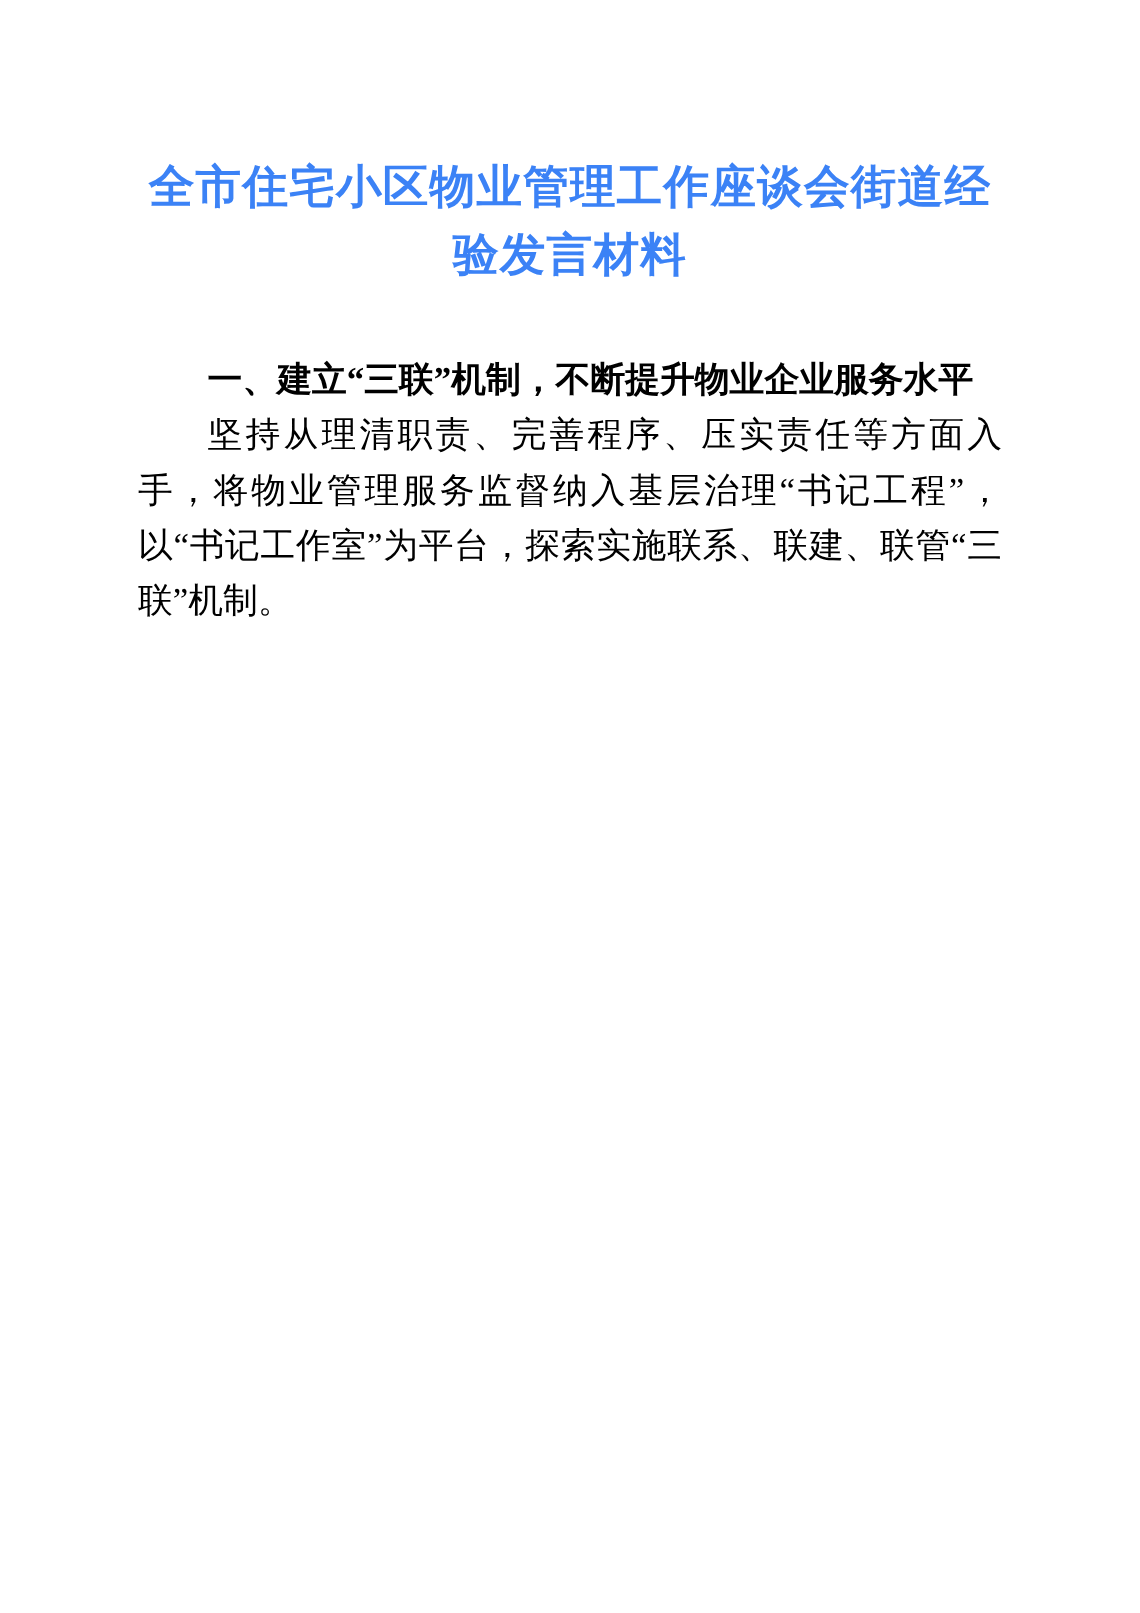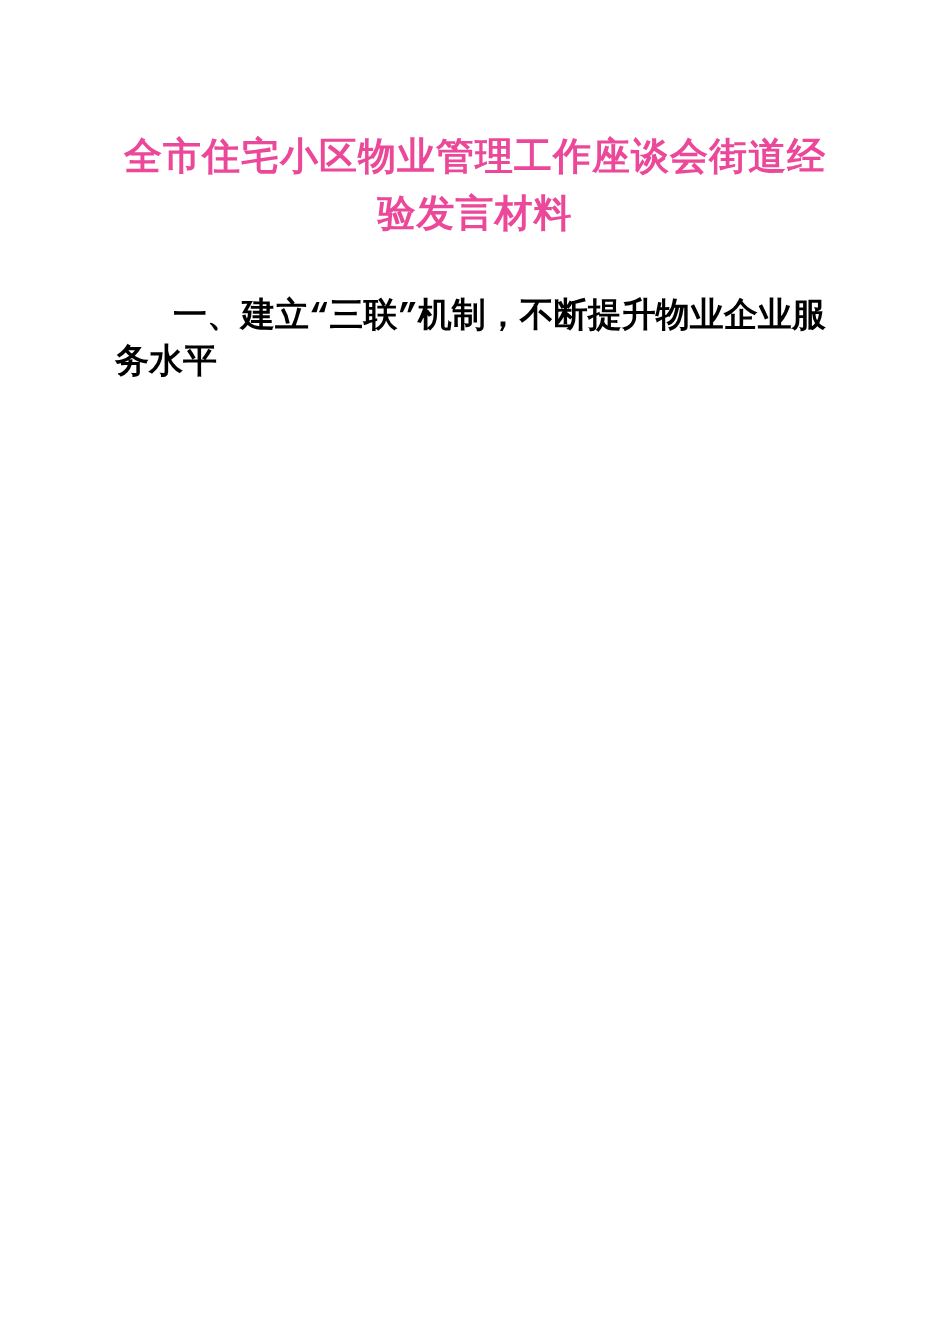--- a/index.html
+++ b/index.html
@@ -19,44 +19,45 @@
     color: #000000;
   }
   .doc-title {
     margin: 0 0 52px 0;
     text-align: center;
     font-family: "Liberation Sans", "DejaVu Sans", sans-serif;
     font-weight: 700;
     font-size: 38px;
     line-height: 57px;
     letter-spacing: 1px;
-    color: #ec4899;
+    color: #3b82f6;
   }
   .body-text {
     margin: 0;
     font-size: 29px;
     line-height: 46px;
     text-align: justify;
     text-justify: inter-ideograph;
     text-indent: 58px;
     color: #000000;
   }
   .section-heading {
     margin: 0;
-    font-family: Liberation Mono, monospace;
+    font-family: Liberation Serif, serif;
     font-weight: 700;
-    font-size: 34px;
+    font-size: 29px;
     line-height: 46px;
     text-indent: 58px;
     color: #000000;
   }
 </style>
 </head>
 <body>
 
 <div class="page">
   <h1 class="doc-title">全市住宅小区物业管理工作座谈会街道经验发言材料</h1>
 
 
   <h2 class="section-heading">一、建立“三联”机制，不断提升物业企业服务水平</h2>
 
+  <p class="body-text">坚持从理清职责、完善程序、压实责任等方面入手，将物业管理服务监督纳入基层治理“书记工程”，以“书记工作室”为平台，探索实施联系、联建、联管“三联”机制。</p>
 
 </div>
 
 </body></html>

